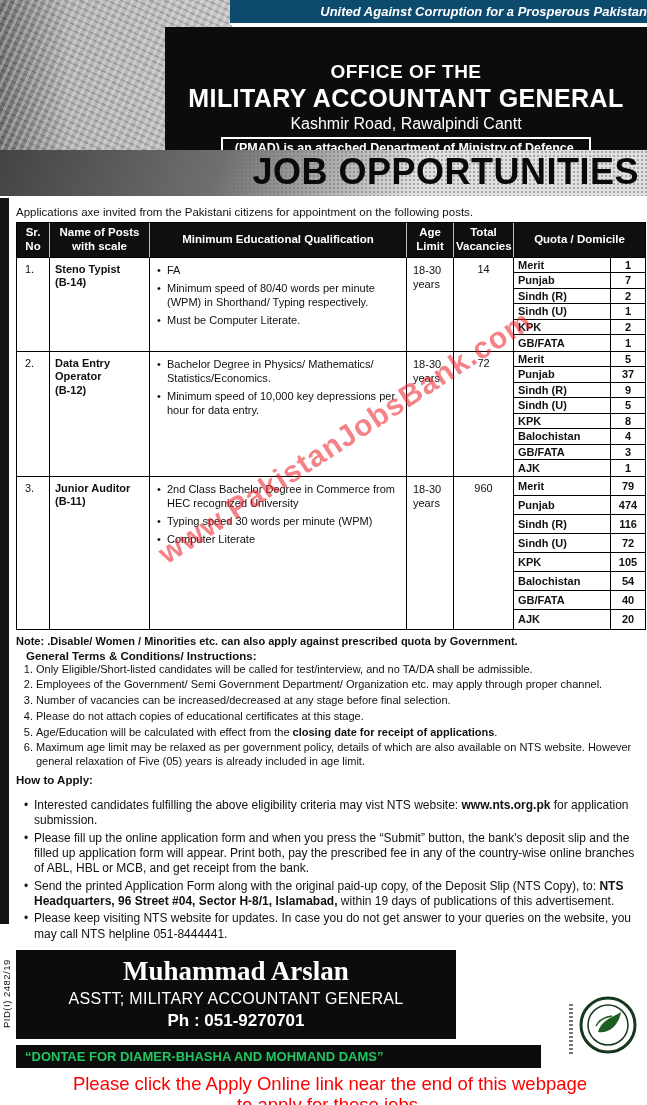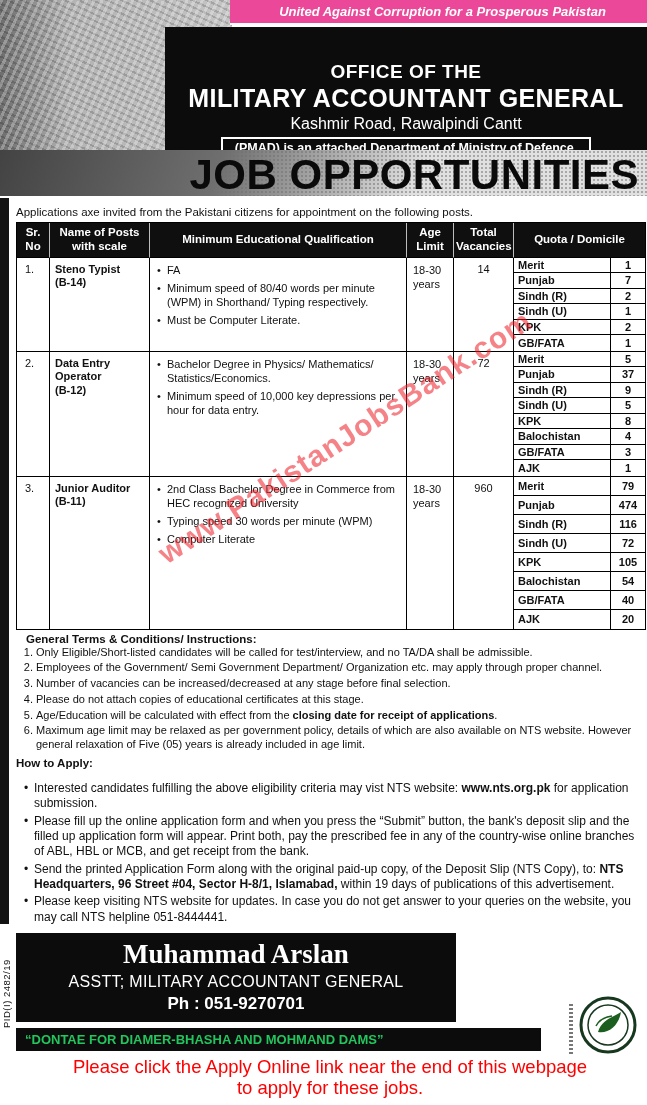--- a/index.html
+++ b/index.html
@@ -14,23 +14,23 @@
   .texture-block{
     position:absolute; left:0; top:0; width:232px; height:150px;
     background-color:#aeaeae;
     background-image:
       repeating-linear-gradient(115deg, rgba(255,255,255,.28) 0 3px, rgba(0,0,0,0) 3px 7px),
       repeating-linear-gradient(25deg, rgba(0,0,0,.16) 0 2px, rgba(0,0,0,0) 2px 6px),
       linear-gradient(to right, #6e6e6e, #b3b3b3 30%, #c4c4c4);
   }
   .slogan-bar{
     position:absolute; left:230px; right:0; top:0; height:25px;
-    background:#ec4899; border-bottom:2px solid #fff;
+    background:#0c4a6e; border-bottom:2px solid #fff;
     color:#fff; font-style:italic; font-size:13px; font-weight:bold;
-    display:flex; align-items:center; justify-content:center;padding-left:8px;
+    display:flex; align-items:center; justify-content:flex-end;padding-left:8px;
   }
   .office-block{
     position:absolute; left:165px; right:0; top:27px; height:123px;
     background:#0c0c0c; color:#fff; text-align:center; padding-top:6px;
   }
   .office-line1{ font-size:19px; font-weight:bold; letter-spacing:.5px;margin-top:28px; }
   .office-line2{ font-size:25px; font-weight:bold; letter-spacing:.4px; margin-top:1px; }
   .office-address{ font-size:16px; margin-top:2px; }
   .pmad-box{
     display:inline-block; border:2px solid #fff; padding:2px 12px;
@@ -44,21 +44,21 @@
     background-image:radial-gradient(rgba(110,110,110,.5) 1px, rgba(0,0,0,0) 1px);
     background-size:4px 4px; overflow:hidden;
   }
   .job-band::before{
     content:""; position:absolute; left:-30px; top:-5px; width:450px; height:58px;
     transform:skewX(-20deg);
     background:linear-gradient(to right,#3f3f3f 0%, #6f6f6f 55%, rgba(110,110,110,0) 100%);
   }
   .job-band-text{
     position:absolute; right:8px; top:1px;
-    font-size:42px; font-weight:800; letter-spacing:.5px; color:#0a0a0a;
+    font-size:36px; font-weight:800; letter-spacing:.5px; color:#0a0a0a;
   }
 
   
   .left-strip{ position:absolute; left:0; top:198px; width:9px; height:726px; background:#131313; }
   .pid-vertical{
     position:absolute; left:1px; top:928px; height:100px;
     writing-mode:vertical-rl; transform:rotate(180deg);
     font-size:9.5px; letter-spacing:.5px; color:#111;
   }
 
@@ -332,20 +332,21 @@
                     <td class="qname">AJK</td>
                     <td class="qval">20</td>
                   </tr>
             </tbody>
               </table>
           </td>
         </tr>
       </tbody>
     </table>
 
+    <div class="note-line">Note: .Disable/ Women / Minorities etc. can also apply against prescribed quota by Government.</div>
 
     <div class="terms-title">General Terms &amp; Conditions/ Instructions:</div>
     <ol class="terms-list">
       <li><span>Only Eligible/Short-listed candidates will be called for test/interview, and no TA/DA shall be admissible.</span><b></b><span></span></li>
       <li><span>Employees of the Government/ Semi Government Department/ Organization etc. may apply through proper channel.</span><b></b><span></span></li>
       <li><span>Number of vacancies can be increased/decreased at any stage before final selection.</span><b></b><span></span></li>
       <li><span>Please do not attach copies of educational certificates at this stage.</span><b></b><span></span></li>
       <li><span>Age/Education will be calculated with effect from the </span><b>closing date for receipt of applications</b><span>.</span></li>
       <li><span>Maximum age limit may be relaxed as per government policy, details of which are also available on NTS website. However general relaxation of Five (05) years is already included in age limit.</span><b></b><span></span></li>
     </ol>

